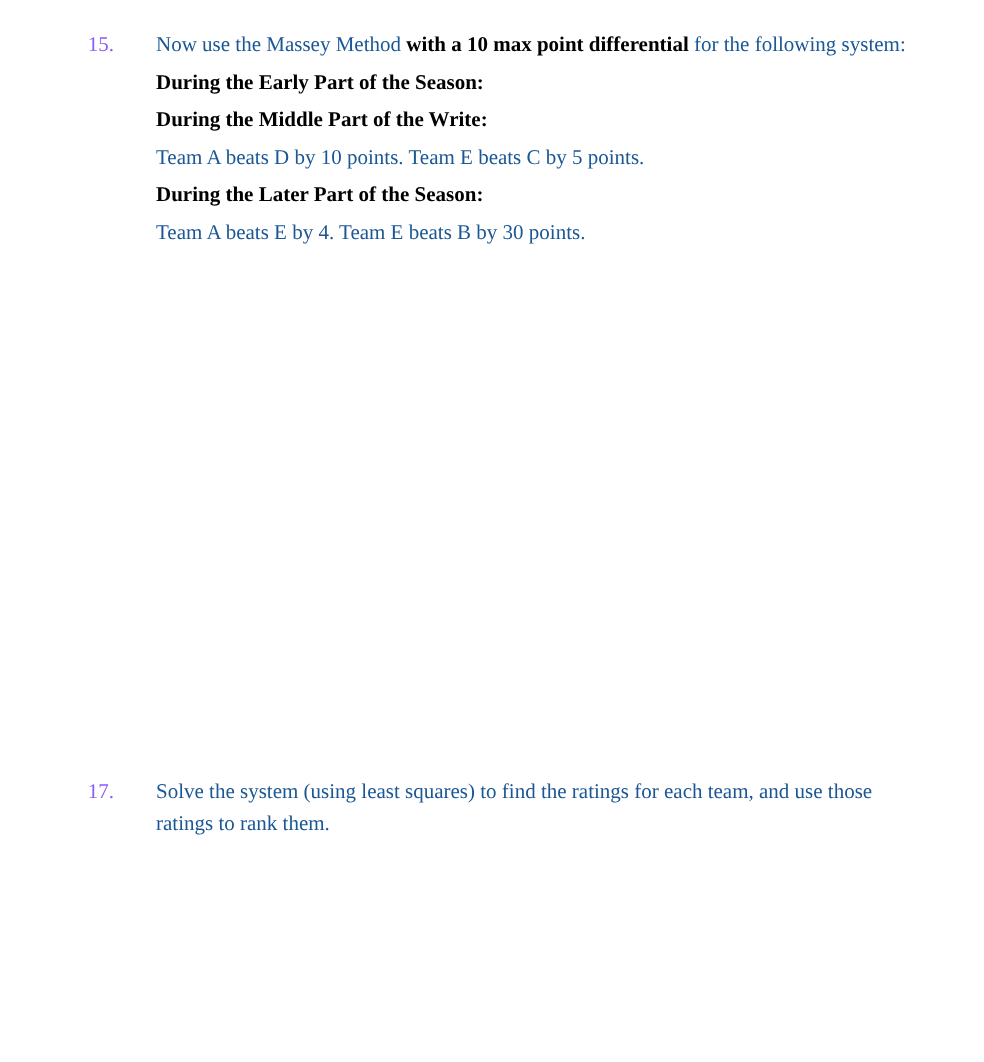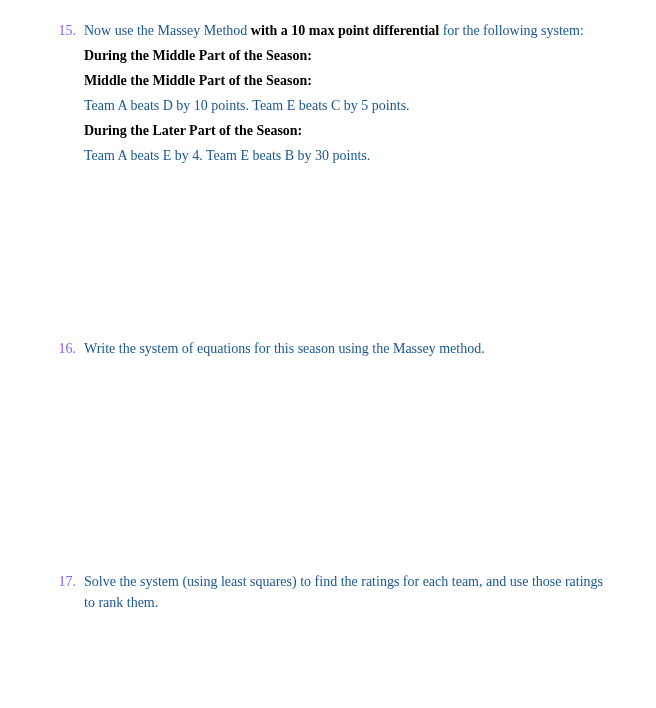--- a/index.html
+++ b/index.html
@@ -44,20 +44,21 @@
       color: #1a5794;
     }
 
     .black-bold {
       color: #000000;
       font-weight: bold;
     }
 
     .question-body p {
       margin-bottom: 4px;
+      margin-left: 20px;
     }
 
     .section-heading {
       font-weight: bold;
       color: #000000;
     }
 
     .note-bold {
       font-weight: bold;
       color: #000000;
@@ -80,42 +81,36 @@
 
 <div class="page">
 
   <div class="question">
     <div class="question-number">15.</div>
     <div class="question-body">
       <p>
         <span class="inline-blue">Now use the Massey Method </span><span class="black-bold">with a 10 max point differential</span><span class="inline-blue"> for the following system:</span>
       </p>
       <p>
-        <span class="section-heading">During the Middle Part of the Season:</span>
+        <span class="section-heading">During the Early Part of the Season:</span>
       </p>
       <p>
-        <span class="section-heading">Middle the Middle Part of the Season:</span>
+        <span class="section-heading">During the Middle Part of the Write:</span>
       </p>
       <p class="blue-text">Team A beats D by 10 points.  Team E beats C by 5 points.</p>
       <p>
         <span class="section-heading">During the Later Part of the Season:</span>
       </p>
       <p class="blue-text">Team A beats E by 4.  Team E beats B by 30 points.</p>
       <div style="height: 20px;"></div>
     </div>
   </div>
 
   <div class="spacer"></div>
 
-  <div class="question">
-    <div class="question-number">16.</div>
-    <div class="question-body">
-      <p class="blue-text">Write the system of equations for this season using the Massey method.</p>
-    </div>
-  </div>
 
   <div class="spacer-sm"></div>
 
   <div class="question">
     <div class="question-number">17.</div>
     <div class="question-body">
       <p class="blue-text">Solve the system (using least squares) to find the ratings for each team, and use those ratings to rank them.</p>
     </div>
   </div>
 

